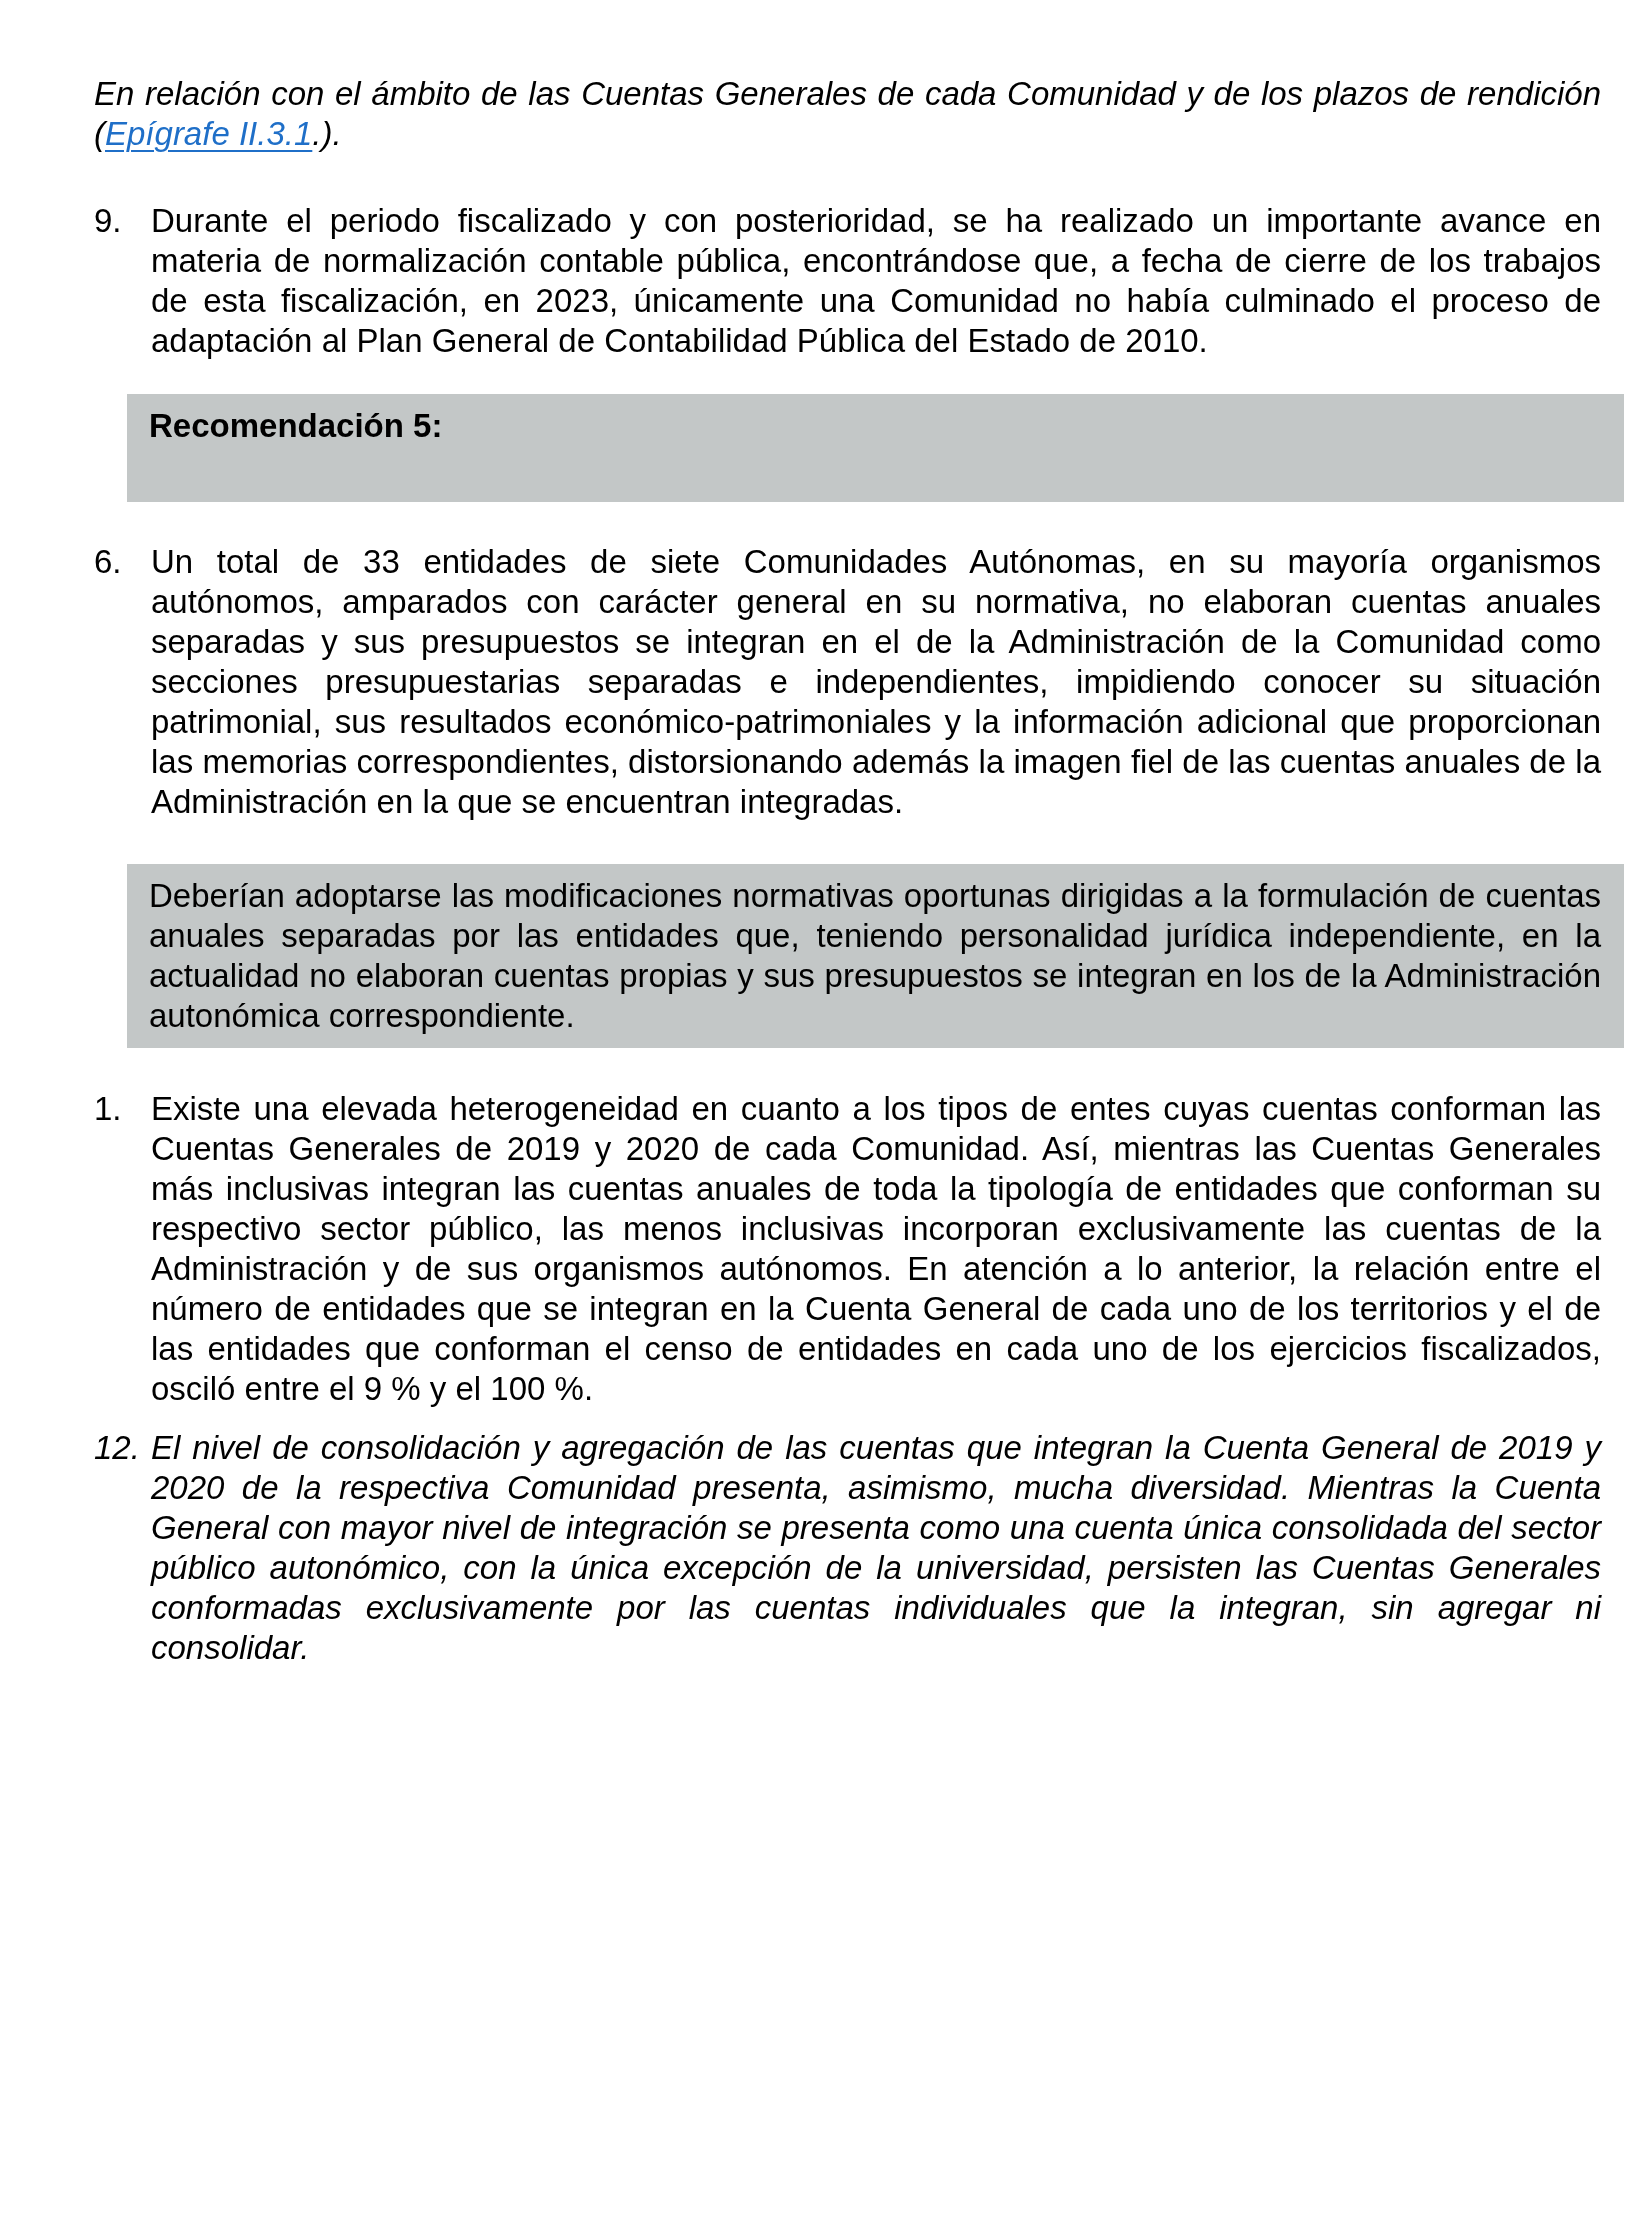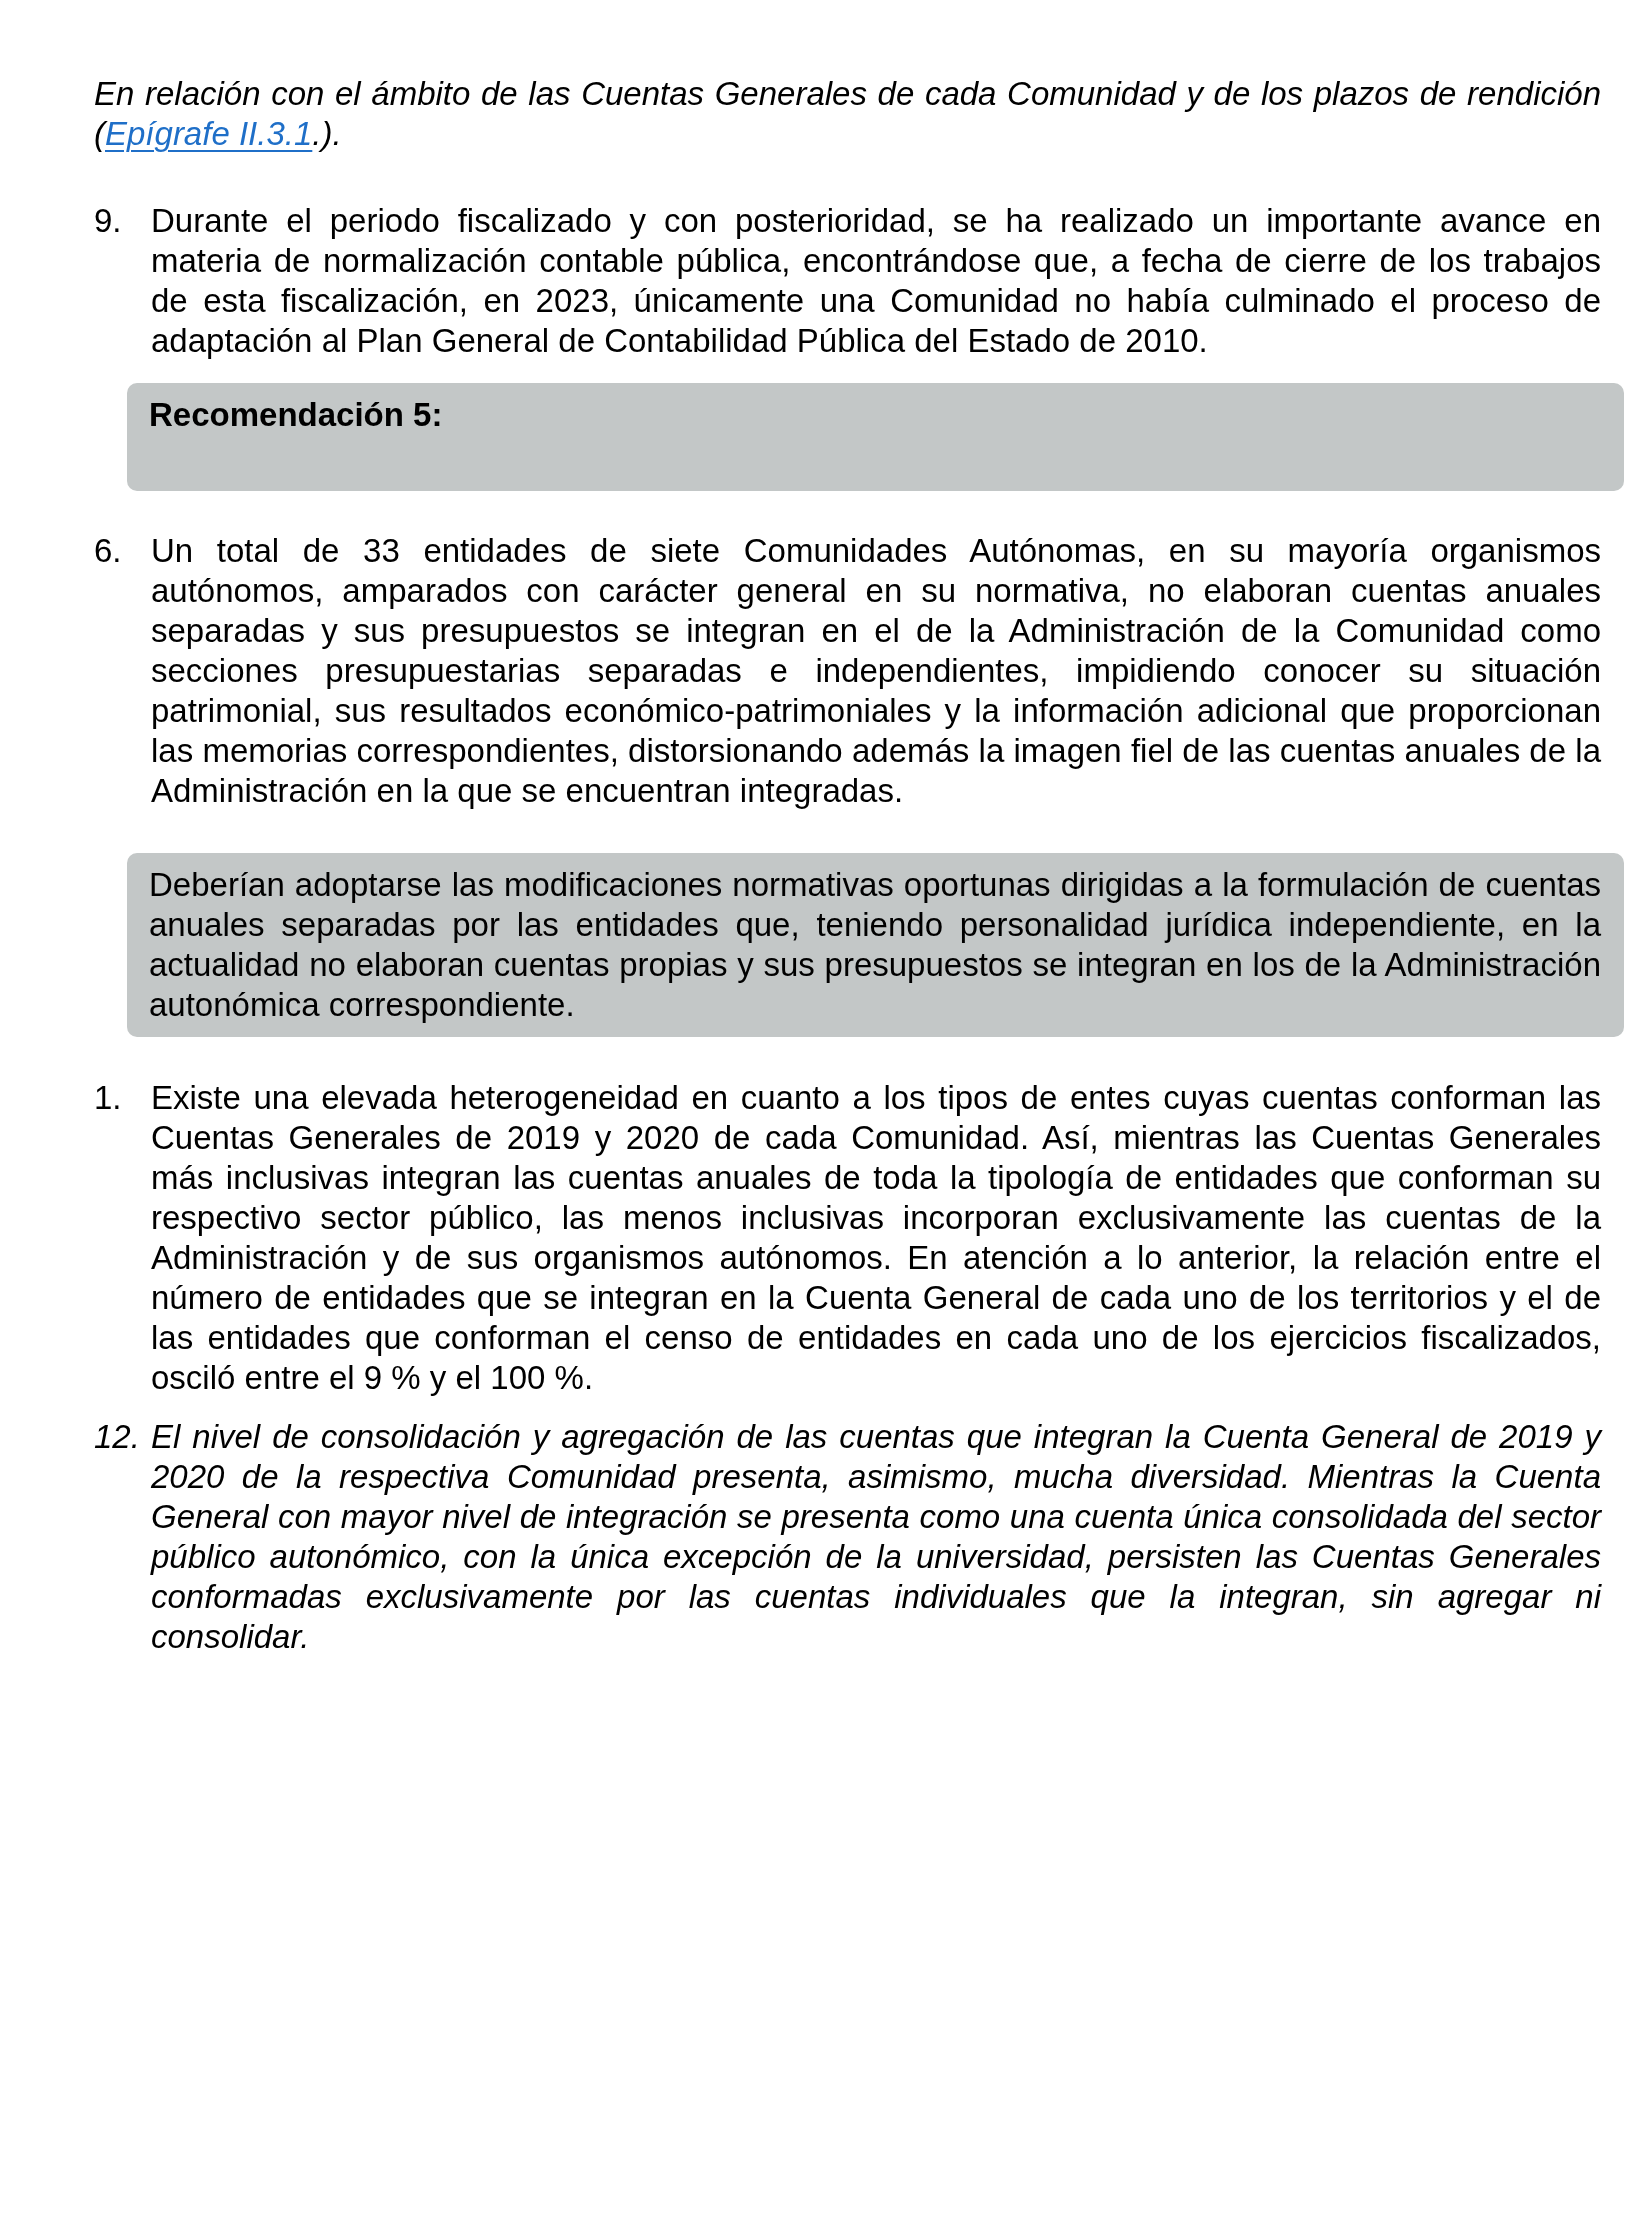--- a/index.html
+++ b/index.html
@@ -1,21 +1,21 @@
 <!DOCTYPE html>
 <html lang="es" style="--page-background: #ffffff; --text: #000000; --link: #1f6fc8; --recommendation-box-background: #c3c7c7;font-size:13px"><head>
 <meta charset="utf-8">
 <style>
   :root {
     --page-background: #ffffff;
     --text: #000000;
     --link: #1f6fc8;
     --recommendation-box-background: #c3c7c7;
   }
-  * { margin: 0; padding: 0; box-sizing: border-box; border-radius: 10px; }
+  * { margin: 0; padding: 0; box-sizing: border-box; }
   html, body { background: #ffffff; }
   .page {
     position: relative;
     width: 1651px;
     height: 2239px;
     background: var(--page-background);
     font-family: "Liberation Sans", "DejaVu Sans", sans-serif;
     font-size: 33px;
     line-height: 40px;
     color: var(--text);
@@ -42,21 +42,21 @@
     position: relative;
     padding-left: 57px;
     text-align: justify;
   }
   .item .num {
     position: absolute;
     left: 0;
     top: 0;
   }
   #item9  { margin-top: 47px; }
-  #rec5   { margin-top: 22px; }
+  #rec5   { margin-top: 33px; }
   #item10 { margin-top: 40px; }
   #rec6   { margin-top: 42px; }
   #item11 { margin-top: 41px; }
   #item12 { margin-top: 19px; font-style: italic; }
   .rec-box {
     background: var(--recommendation-box-background);
     margin-left: 33px;
     margin-right: -22.6px;
     padding: 12px 22.6px 11.3px 22px;
   }

